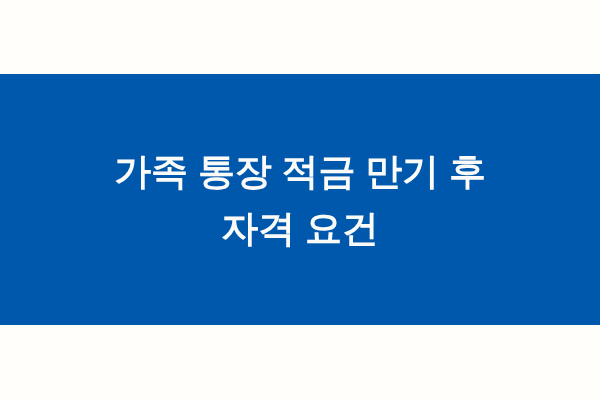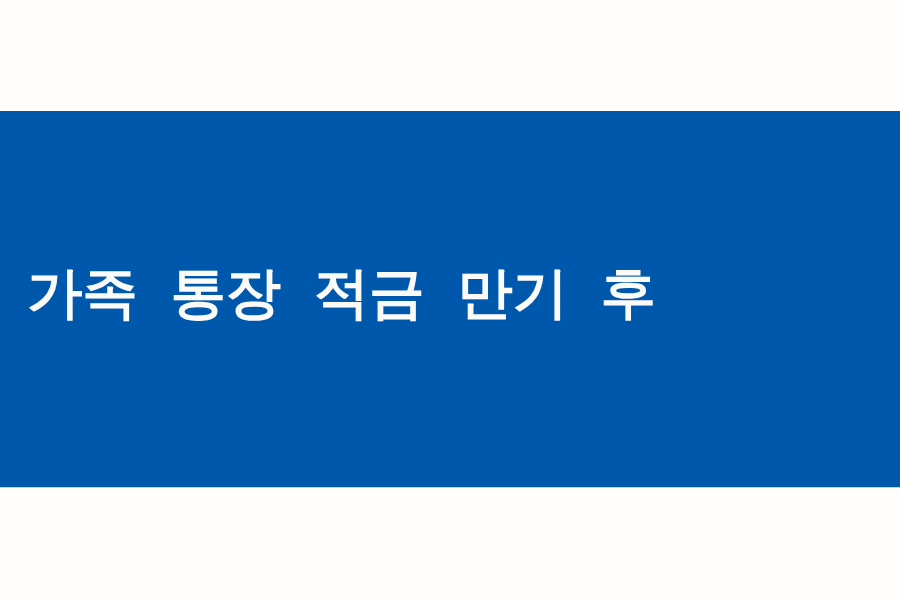--- a/index.html
+++ b/index.html
@@ -54,22 +54,23 @@
     align-items: center;
     justify-content: center;
     box-sizing: border-box;
   }
 
   .banner-title {
     margin: 4px;
     padding: 0 14px;
     width: 100%;
     box-sizing: border-box;
+    text-align: center;
     color: #fafaf8;
-    font-family: Liberation Mono, monospace;
+    font-family: Liberation Sans, sans-serif;
     font-weight: 700;
     font-size: 37px;
     line-height: 57px;
     letter-spacing: -0.2px;
     white-space: normal;
     -webkit-font-smoothing: antialiased;
   }
 
   .title-line {
     display: block;
@@ -79,18 +80,19 @@
 </head>
 <body style="background: rgb(255, 254, 251);">
 
 <div id="canvas" style="background: rgb(255, 254, 251);">
 
   <div class="pad-top" style="background: rgb(255, 254, 251);"></div>
 
   <div class="banner" style="background: rgb(0, 88, 172);">
     <h1 class="banner-title" style="color: rgb(250, 250, 248);">
       <span class="title-line">가족 통장 적금 만기 후</span>
+      <span class="title-line">자격 요건</span>
     </h1>
   </div>
 
   <div class="pad-bottom" style="background: rgb(255, 254, 251);"></div>
 
 </div>
 
 </body></html>

